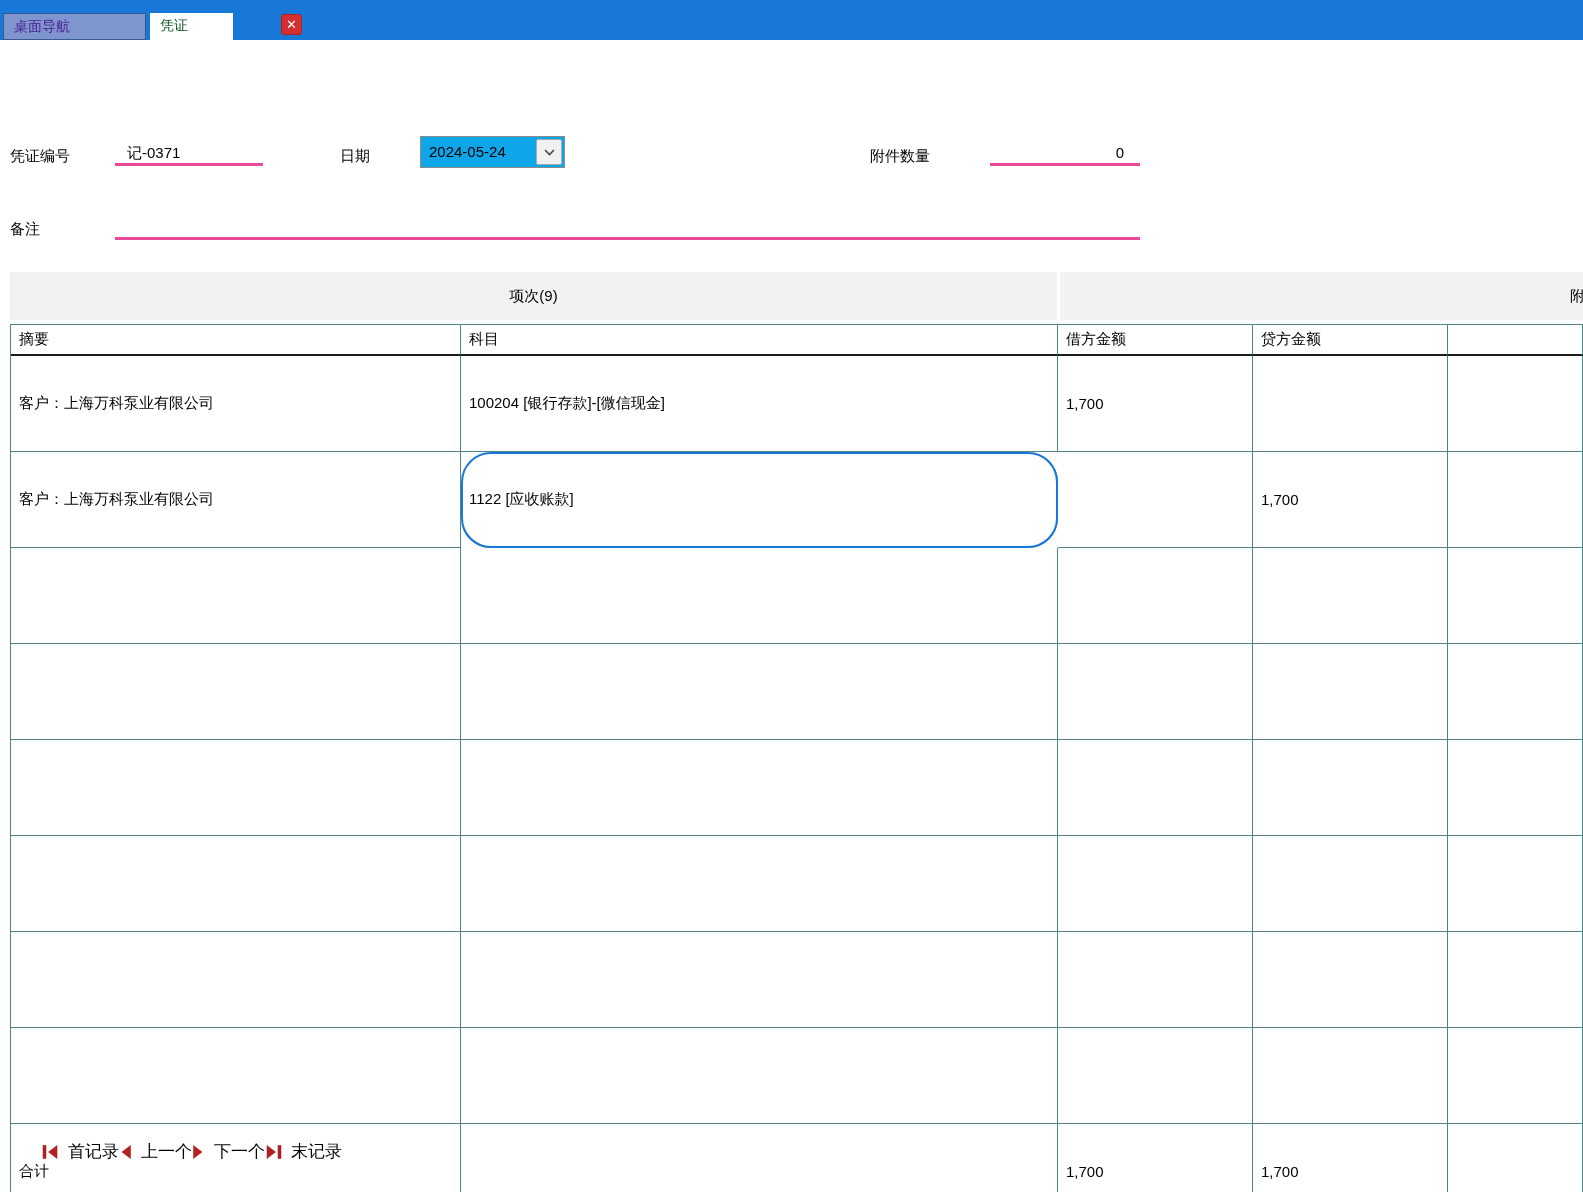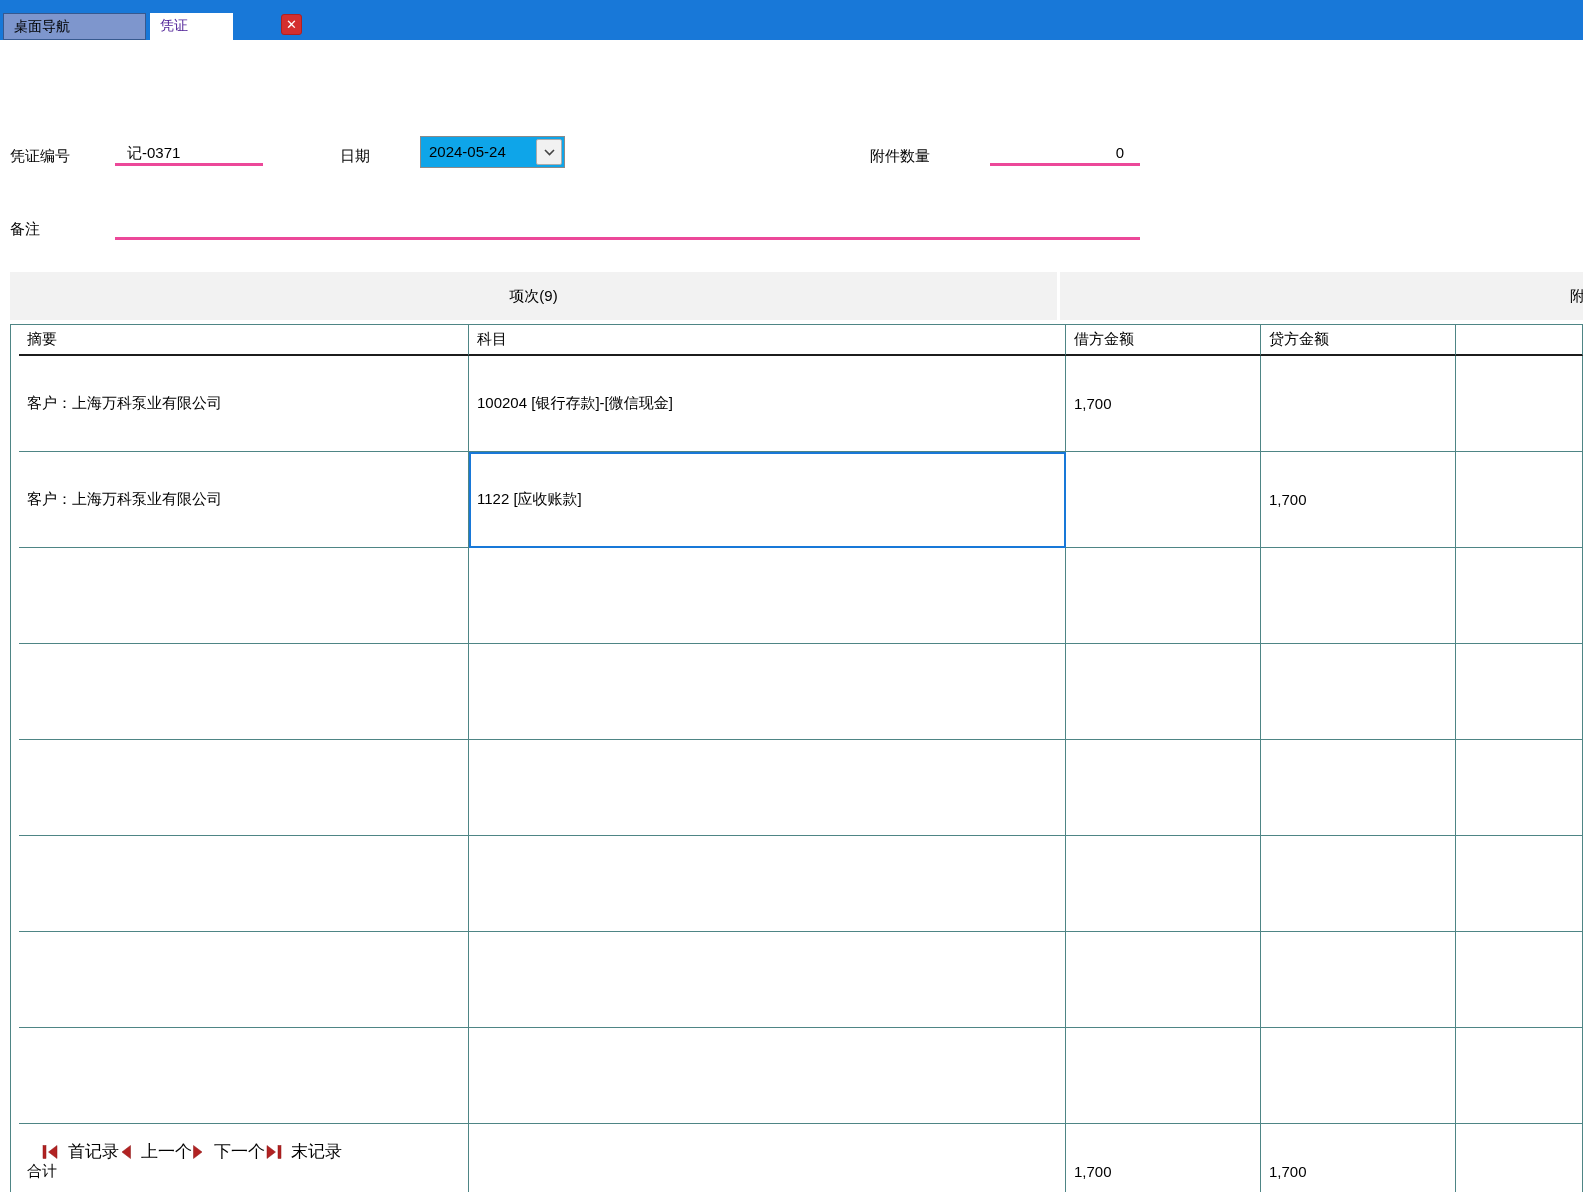--- a/index.html
+++ b/index.html
@@ -17,25 +17,25 @@
     position:absolute; left:0; top:0; width:1583px; height:40px;
     background:#1878d8;
   }
   .tab {
     position:absolute; top:13px; height:27px;
     font-size:14px; line-height:25px;
     padding:0 10px; white-space:nowrap; cursor:pointer;
   }
   .tab-desktop {
     left:3px; width:143px;
-    background:#7e96cd; border:1px solid #37598f; color:#000000;font-family:Liberation Serif, serif;
+    background:#7e96cd; border:1px solid #37598f; color:#4c1d95;font-family:Liberation Serif, serif;
   }
   .tab-voucher {
     left:150px; width:83px;
-    background:#ffffff; color:#4c1d95;
+    background:#ffffff; color:#14532d;
   }
   .close-btn {
     position:absolute; left:281px; top:14px; width:21px; height:21px;
     background:#d42f2f; border:1px solid #b02020; border-radius:3px;
     color:#fff; font-size:13px; font-weight:bold; text-align:center;
     line-height:19px; cursor:pointer;
   }
 
   
   .flabel { position:absolute; font-size:15px; white-space:nowrap; }
@@ -67,30 +67,30 @@
   }
   .band-left  { left:10px;  width:1047px; justify-content:center; }
   .band-right { left:1060px; width:1050px; justify-content:center; }
 
   
   .vtable {
     position:absolute; left:10px; top:324px; width:1573px;
     border-left:1px solid #4e8585; border-top:1px solid #4e8585;
     background:#fff;
   }
-  .vrow { display:grid; grid-template-columns:450px 597px 195px 195px auto;margin-left:8px; }
+  .vrow { display:grid; grid-template-columns:450px 597px 195px 195px auto; }
   .vrow > div {
     border-right:1px solid #4e8585; border-bottom:1px solid #4e8585;
     font-size:15px; display:flex; align-items:center;
     padding:2px 8px; overflow:hidden; white-space:nowrap; background:#fff;
   }
   .vhead > div { height:31px; border-bottom:2px solid #1c1c1c; }
   .rdata > div { height:96px; }
   .rpartial > div { height:12px; }
-  .cell-focus { outline:2px solid #1878d8; outline-offset:-2px; }
+  .cell-focus { outline:2px solid #1878d8; outline-offset:-2px;border-radius:30px; }
 
   
   .recnav {
     position:absolute; left:42px; top:1140px;
     display:flex; align-items:center;
   }
   .recnav-item {
     display:flex; align-items:center; gap:9px;
     font-size:17px; cursor:pointer; white-space:nowrap;
   }

